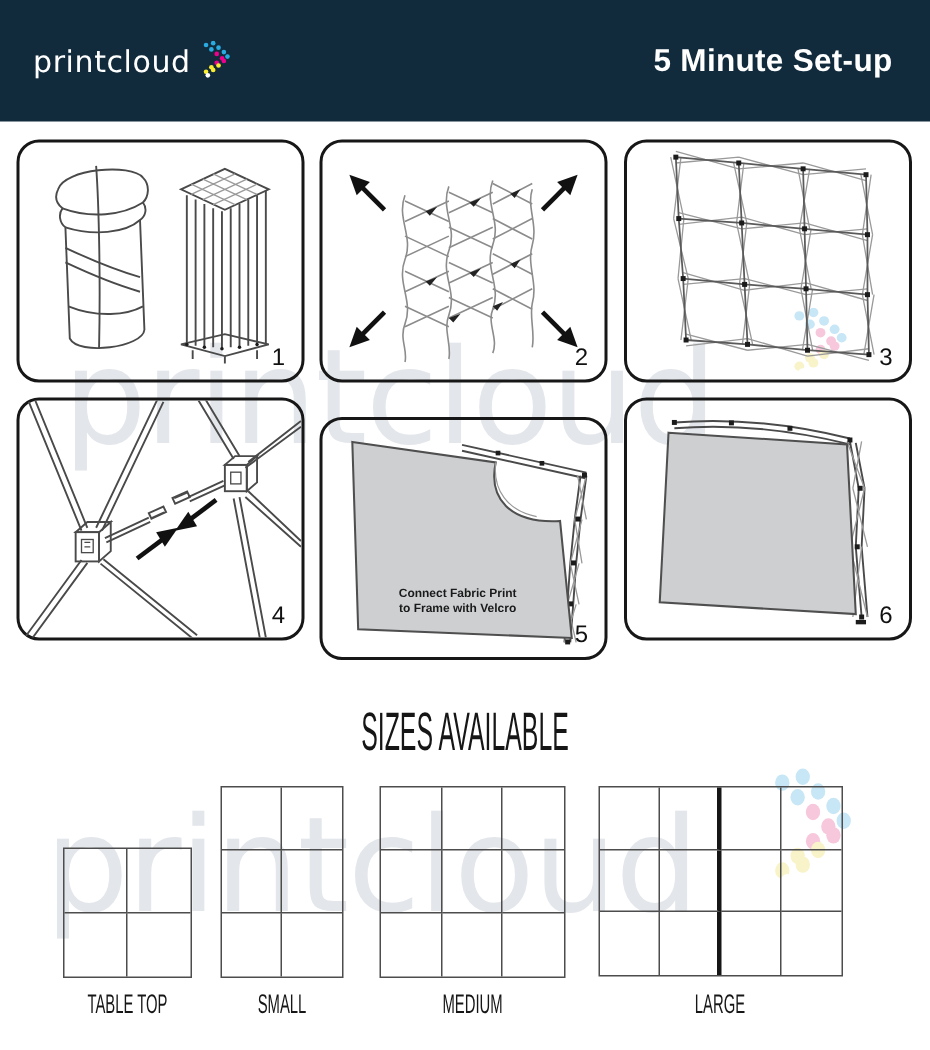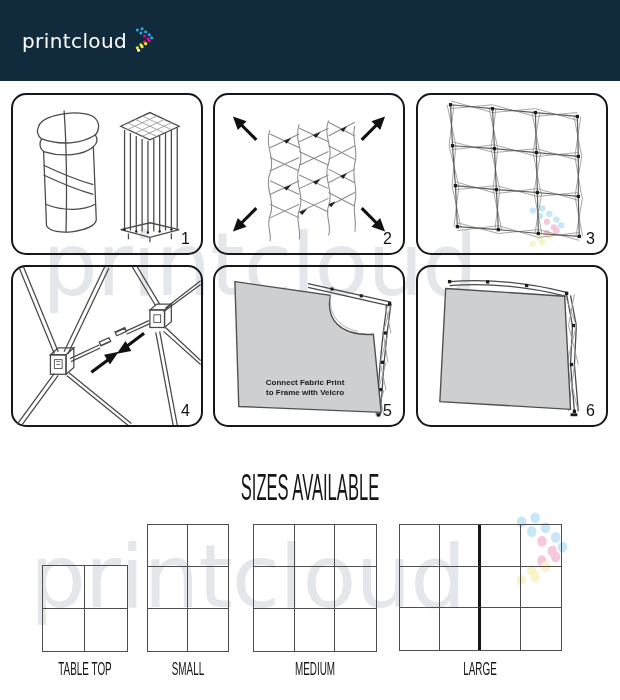--- a/index.html
+++ b/index.html
@@ -76,20 +76,21 @@
         <circle class="da-c" cx="13" cy="3" r="2.6"></circle>
           <circle class="da-c" cx="19" cy="8" r="2.6"></circle>
         <circle class="da-c" cx="25" cy="13" r="2.6"></circle>
           <circle class="da-c" cx="29" cy="18" r="2.6"></circle>
         <circle class="da-m" cx="25" cy="23" r="2.6"></circle>
           <circle class="da-y" cx="19" cy="28" r="2.6"></circle>
         <circle class="da-y" cx="13" cy="33" r="2.6"></circle>
           <circle class="da-w" cx="7" cy="39" r="2.6"></circle>
       </svg>
     </div>
+    <div class="header-title">5 Minute Set-up</div>
   </div>
 
   <div class="wm wm-mid">printcloud</div>
   <svg class="wm-dots wm-dots-mid" viewBox="0 0 34 42" preserveAspectRatio="none" style="--c:#c7e6f6;--m:#f7c8db;--y:#f8f3c8;--w:#ffffff;">
     <circle class="da-c" cx="5" cy="5" r="2.8"></circle>
       <circle class="da-c" cx="11" cy="10" r="2.8"></circle>
     <circle class="da-m" cx="17" cy="15" r="2.8"></circle>
       <circle class="da-m" cx="23" cy="20" r="2.8"></circle>
     <circle class="da-m" cx="17" cy="25" r="2.8"></circle>
       <circle class="da-y" cx="11" cy="30" r="2.8"></circle>
@@ -223,21 +224,21 @@
       <g>
         <line class="arrow-shaft" x1="80" y1="108" x2="100" y2="93"></line>
           <polygon class="arrow-head" points="108,87 93,90 99,100"></polygon>
         <line class="arrow-shaft" x1="134" y1="68" x2="114" y2="83"></line>
           <polygon class="arrow-head" points="106,89 121,86 115,76"></polygon>
       </g>
     </svg>
     <span class="step-num">4</span>
   </div>
 
-  <div class="panel" style="left:213px;top:265px;text-decoration:underline;">
+  <div class="panel" style="left:213px;top:278px;text-decoration:underline;">
     <svg viewBox="0 0 192 162">
       <path class="ln" d="M95,17 L180,36 M95,21 L180,40"></path>
       <path class="ln" d="M176,38 L172,68 M180,38 L176,68 M172,68 L169,98 M176,68 L173,98 M169,98 L167,126 M173,98 L171,126 M167,126 L165,152 M171,126 L169,152"></path>
       <path class="crossln" d="M174,38 L180,68 M180,38 L172,68 M172,68 L177,98 M177,68 L169,98 M169,98 L175,126 M175,98 L167,126 M167,126 L173,152 M173,126 L165,152"></path>
       <g class="node">
         <rect x="118" y="21" width="3.2" height="3.2"></rect>
           <rect x="148" y="28" width="3.2" height="3.2"></rect>
         <rect x="177" y="36" width="3.4" height="3.4"></rect>
           <rect x="172.5" y="66" width="3.4" height="3.4"></rect>
         <rect x="169.5" y="96" width="3.4" height="3.4"></rect>

